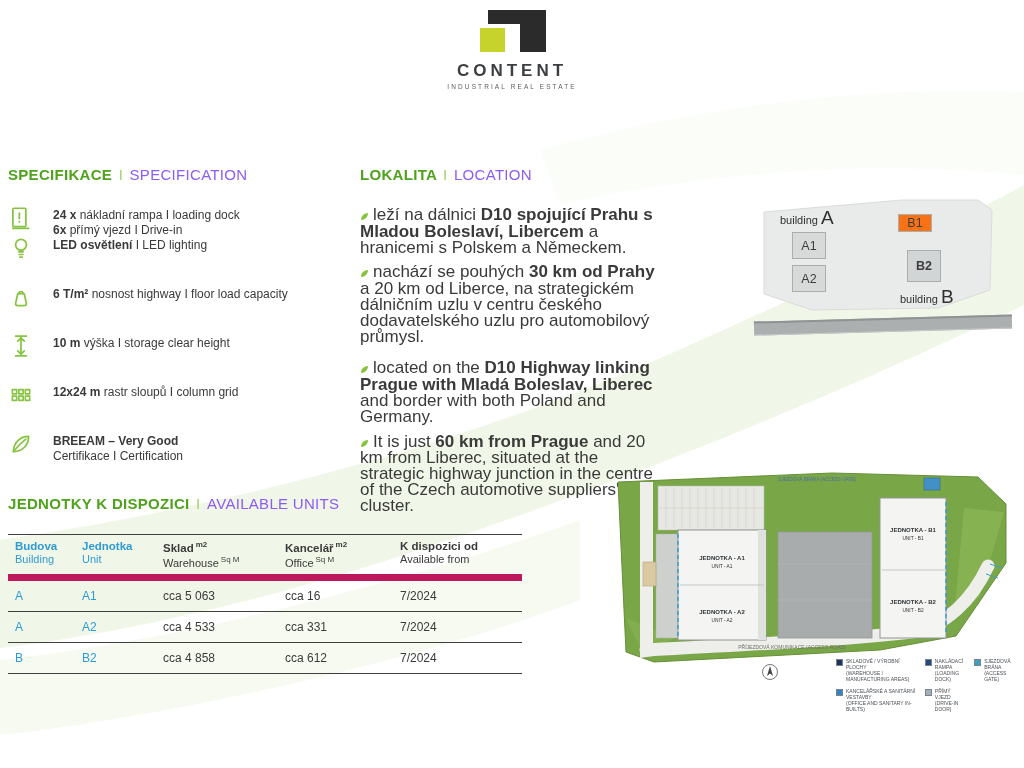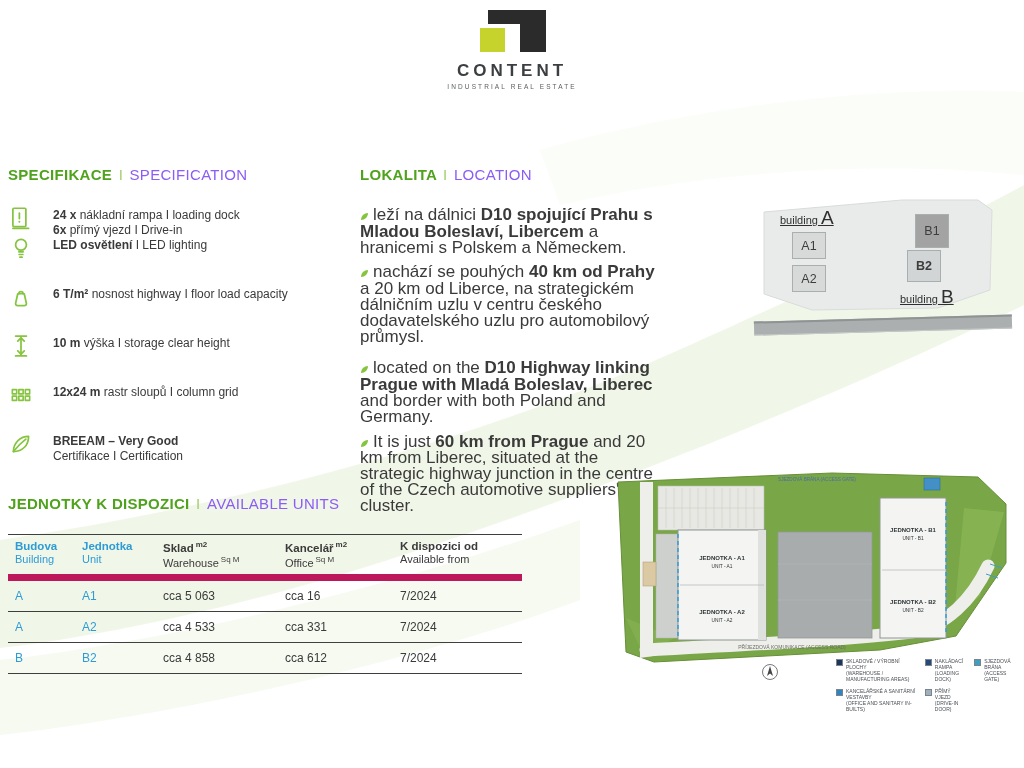--- a/index.html
+++ b/index.html
@@ -39,23 +39,23 @@
   .loc-p.en-gap{ margin-top:16px; }
   .leaf{ display:inline-block; width:10px; margin-right:3px; vertical-align:-1px; }
   .loc-p b{ font-weight:bold; }
 
   
   .mini-map{ left:752px; top:194px; width:262px; height:146px; }
   .unit-box{ position:absolute; width:34px; height:27px; display:flex; align-items:center; justify-content:center;
              font-size:12.5px; color:#3d3d3d; background:#d8dada; border:1px solid #a9afaf; }
   .unit-a1{ left:40px; top:38px; }
   .unit-a2{ left:40px; top:71px; }
-  .unit-b1{ left:163px; top:20px; height:34px; background:#a3a3a3; }
+  .unit-b1{ left:146px; top:20px; height:18px; background:#f97316; }
   .unit-b2{ left:155px; top:56px; height:32px; background:#d2d5d5; font-weight:bold; }
-  .bldg-label{ position:absolute; font-size:11px; color:#2f2f2f; white-space:nowrap;text-decoration:underline; }
+  .bldg-label{ position:absolute; font-size:11px; color:#2f2f2f; white-space:nowrap; }
   .bldg-label .big{ font-size:19px; }
   .lbl-a{ left:28px; top:13px; }
   .lbl-b{ left:148px; top:92px; }
   .mini-road{ left:754px; top:318px; width:258px; height:14px; background:#abafaf;
               border-top:2px solid #8f9393; border-bottom:1px solid #c6c9c9; transform:rotate(-1.6deg); }
 
   
   .units-table{ left:8px; top:534px; width:514px; font-size:12px; }
   .t-grid{ display:grid; grid-template-columns:67px 81px 122px 115px 129px; }
   .t-head{ border-top:1px solid #3f3f3f; border-bottom:7px solid #be185d; padding:5px 0 6px 0; }
@@ -204,21 +204,21 @@
 
   <div class="abs loc-col">
     <p class="loc-p">
       <span class="leaf"><svg width="9" height="9" viewBox="0 0 9 9">
             <path d="M1,8 C1,4 4,1 8,1 C8,5 5,8 1,8 Z" fill="#86c440"></path>
           </svg></span><span>leží na dálnici </span><b>D10 spojující Prahu s Mladou Boleslaví, Libercem</b><span> a hranicemi s Polskem a Německem.</span>
     </p>
     <p class="loc-p">
       <span class="leaf"><svg width="9" height="9" viewBox="0 0 9 9">
             <path d="M1,8 C1,4 4,1 8,1 C8,5 5,8 1,8 Z" fill="#86c440"></path>
-          </svg></span><span>nachází se pouhých </span><b>40 km od Prahy</b><span> a 20 km od Liberce, na strategickém dálničním uzlu v centru českého dodavatelského uzlu pro automobilový průmysl.</span>
+          </svg></span><span>nachází se pouhých </span><b>30 km od Prahy</b><span> a 20 km od Liberce, na strategickém dálničním uzlu v centru českého dodavatelského uzlu pro automobilový průmysl.</span>
     </p>
     <p class="loc-p en-gap">
       <span class="leaf"><svg width="9" height="9" viewBox="0 0 9 9">
             <path d="M1,8 C1,4 4,1 8,1 C8,5 5,8 1,8 Z" fill="#86c440"></path>
           </svg></span><span>located on the </span><b>D10 Highway linking Prague with Mladá Boleslav, Liberec</b><span> and border with both Poland and Germany.</span>
     </p>
     <p class="loc-p">
       <span class="leaf"><svg width="9" height="9" viewBox="0 0 9 9">
             <path d="M1,8 C1,4 4,1 8,1 C8,5 5,8 1,8 Z" fill="#86c440"></path>
           </svg></span><span>It is just </span><b>60 km from Prague</b><span> and 20 km from Liberec, situated at the strategic highway junction in the centre of the Czech automotive suppliers' cluster.</span>

